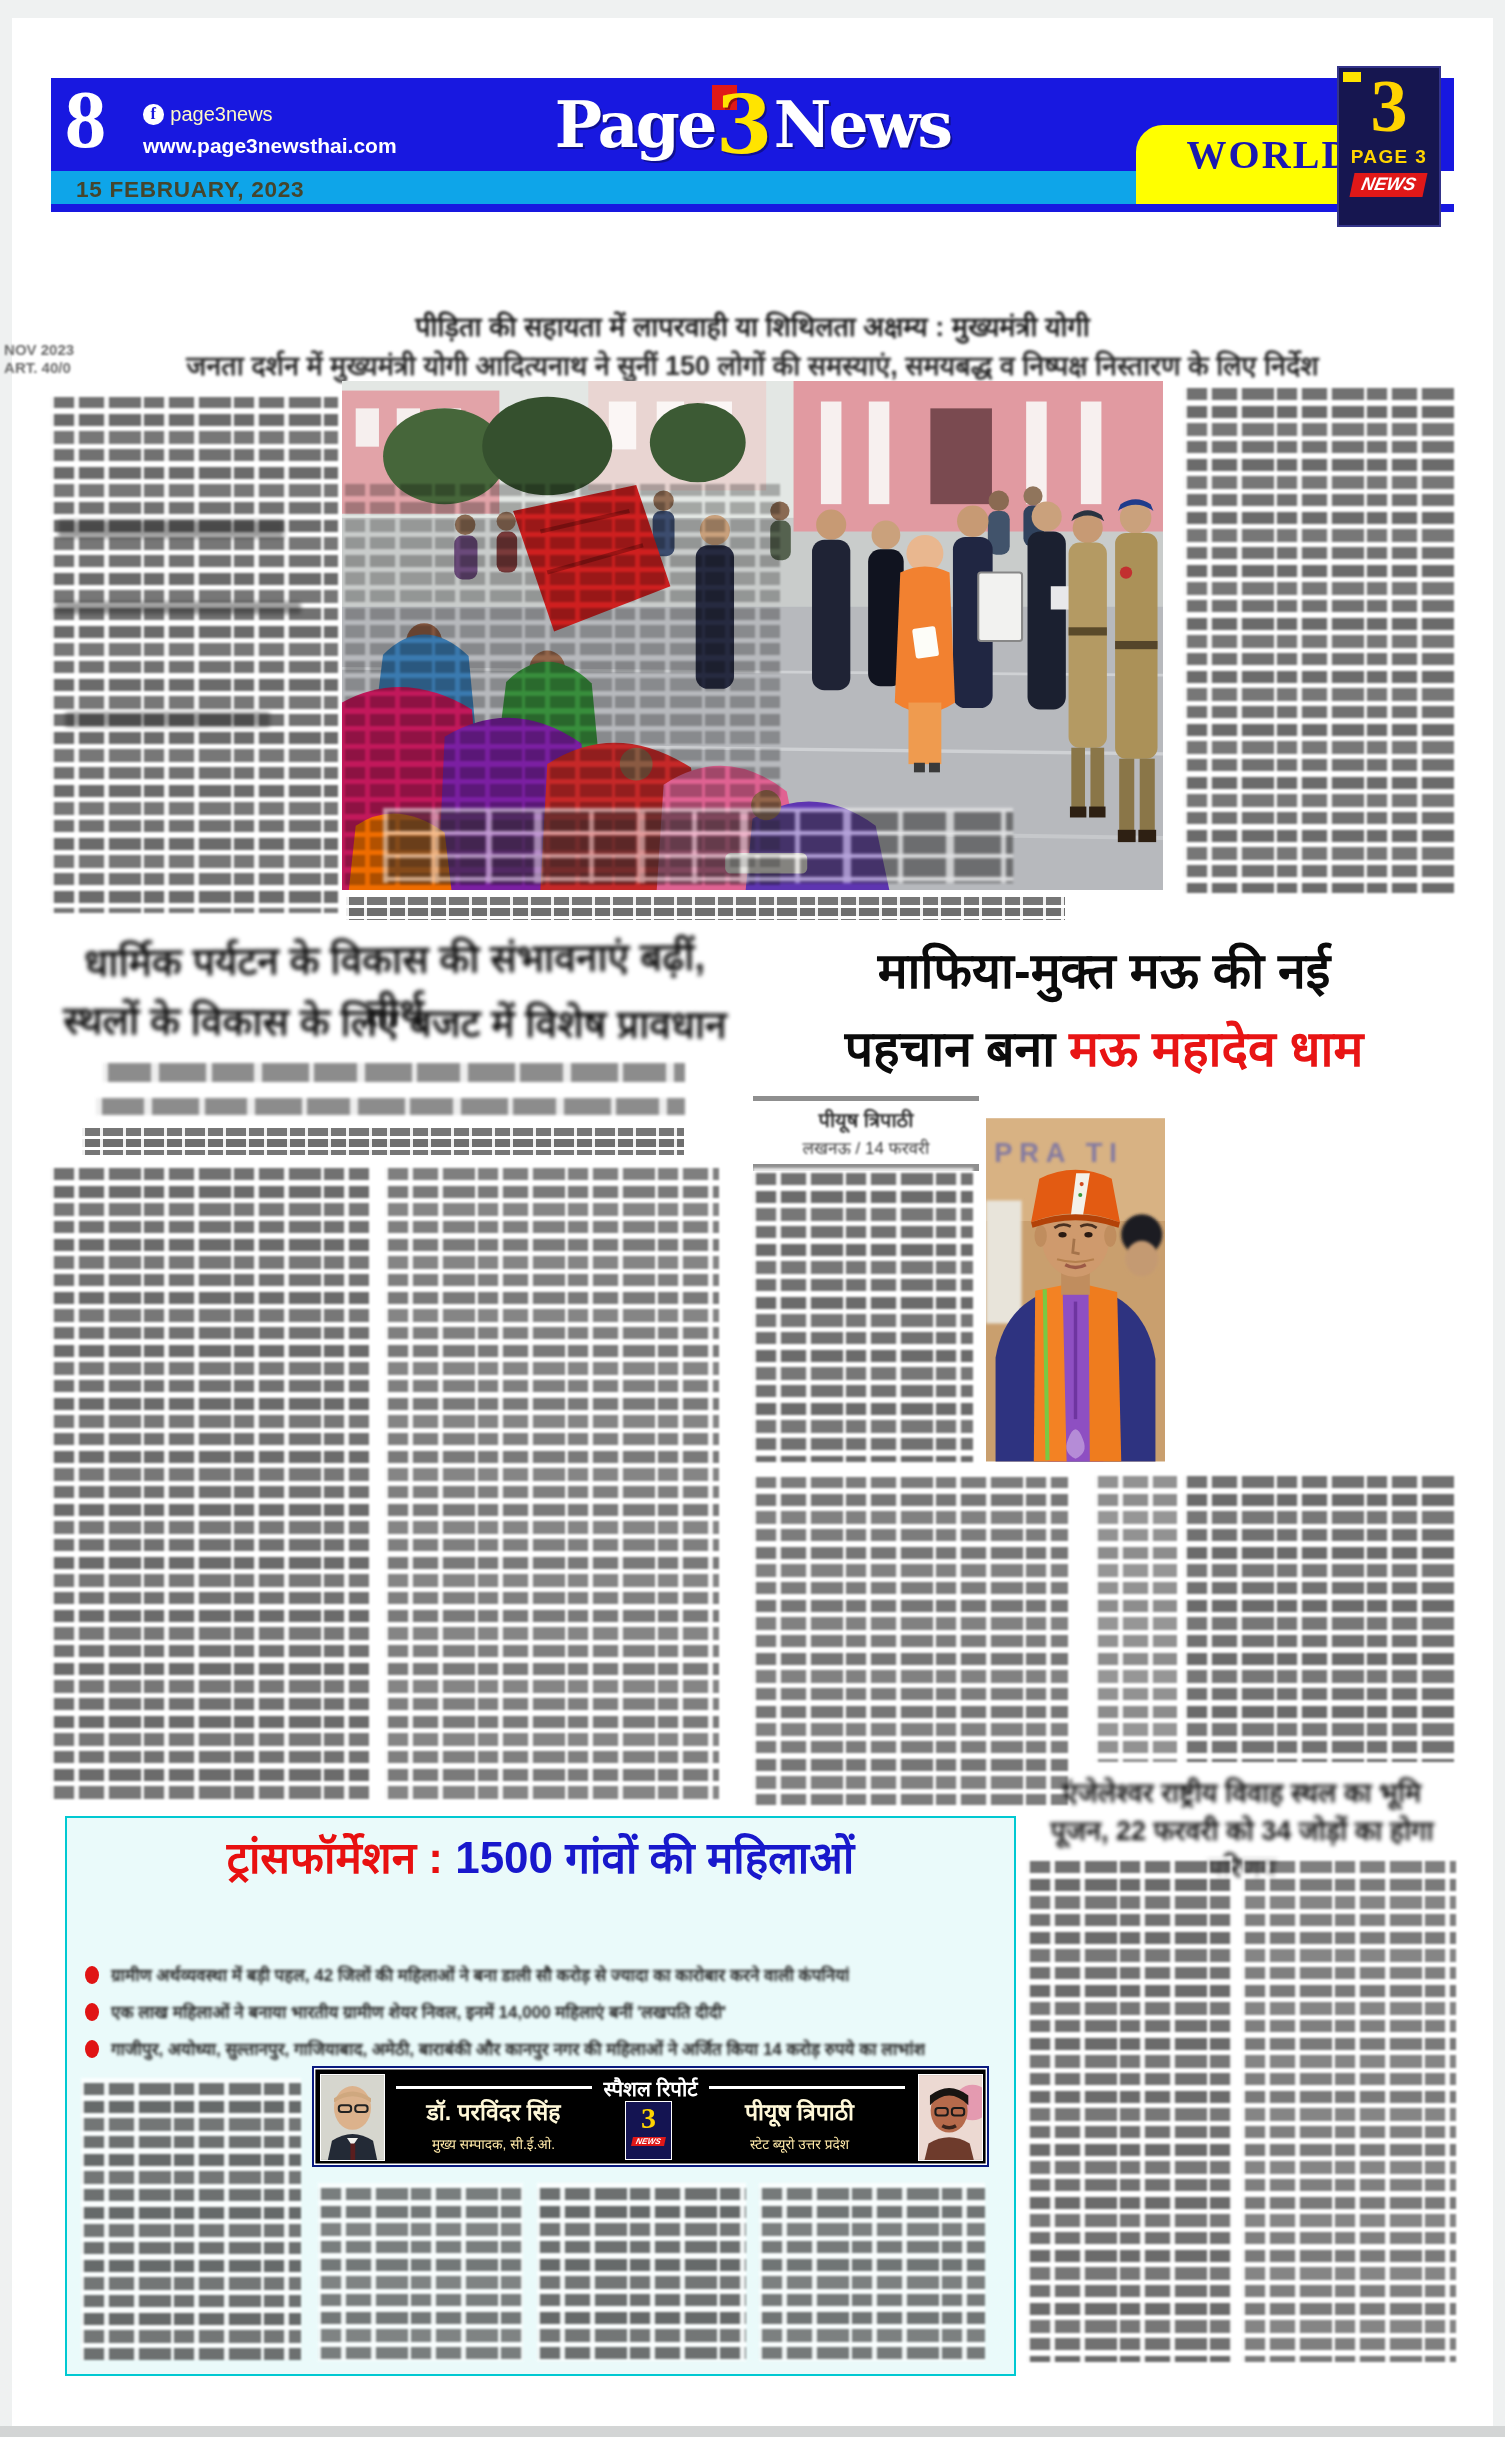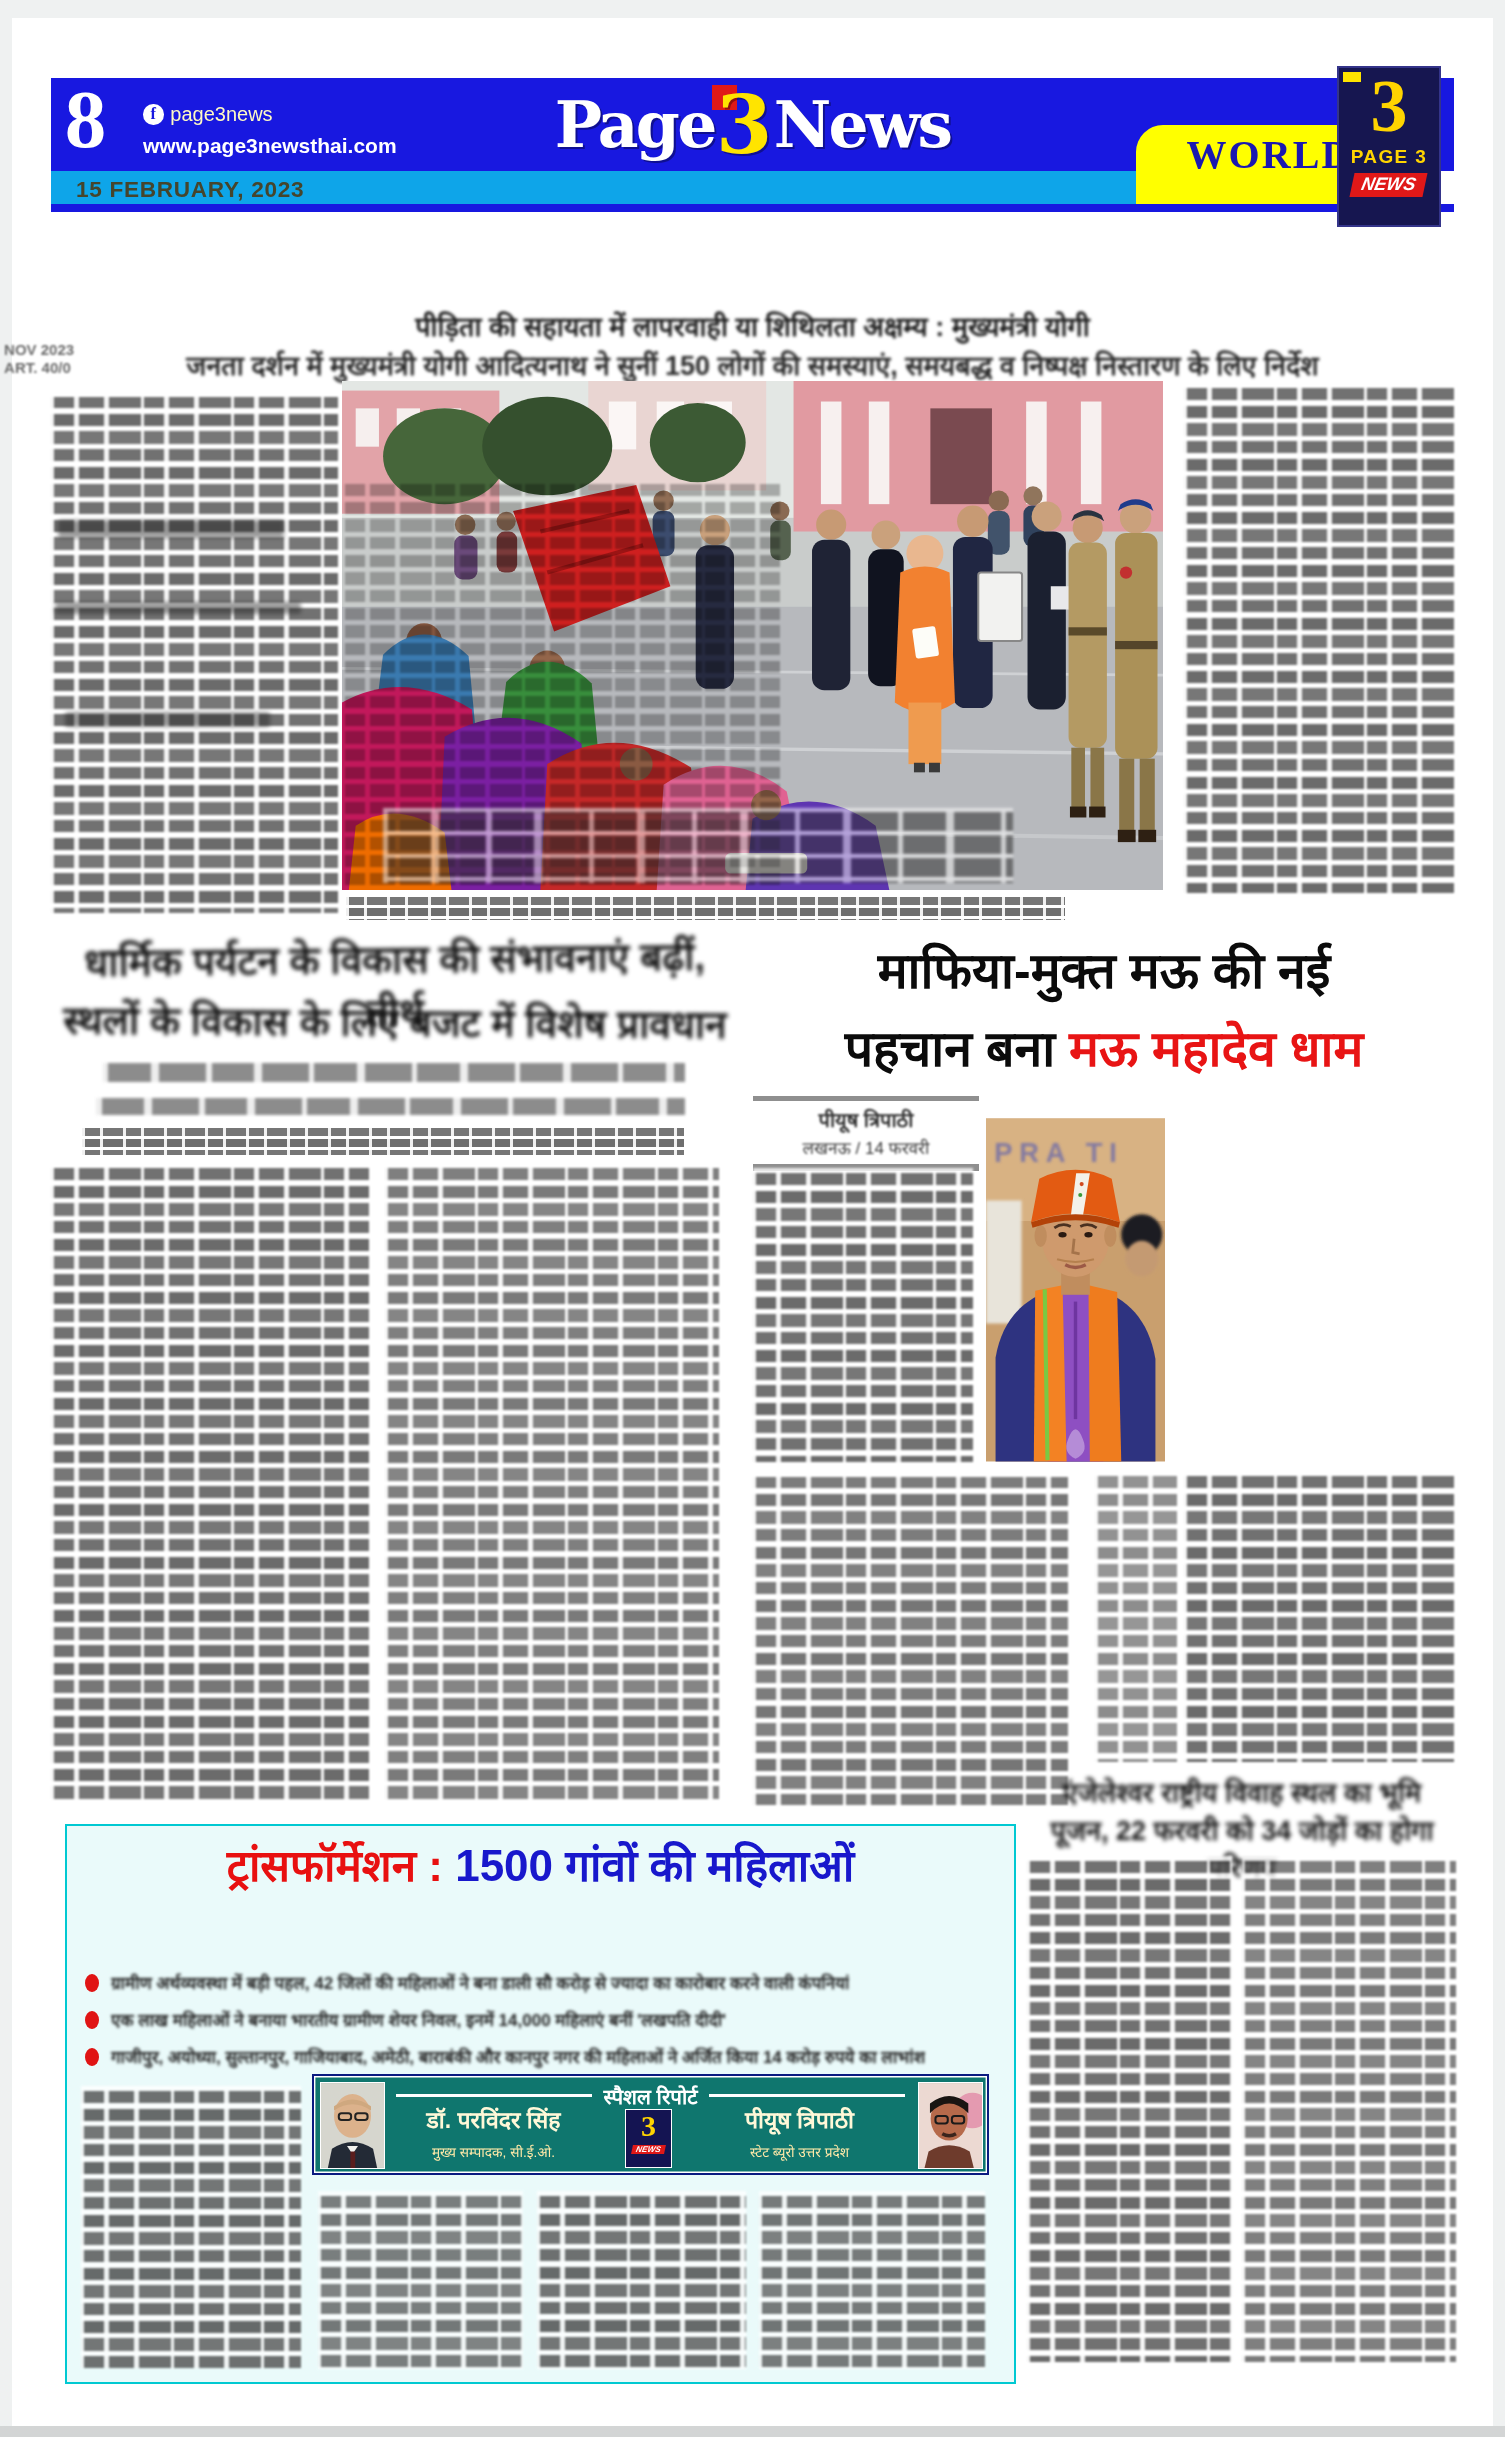--- a/index.html
+++ b/index.html
@@ -73,30 +73,30 @@
   .overlay-noise{mix-blend-mode:multiply;opacity:.38;}
   .smudge{background:#222;filter:blur(2.1px);opacity:.45;border-radius:2.7px;}
   .margin-note{color:#6b6b6b;font-weight:bold;font-size:15px;filter:blur(0.8px);line-height:1.2;}
 
   
   .gray-rule{background:#8f8f8f;}
   .byline-text{font-size:20px;font-weight:bold;color:#333;text-align:center;filter:blur(1.1px);}
   .dateline-text{font-size:17px;color:#3a3a3a;text-align:center;filter:blur(1.1px);}
 
   
-  .teal-box{background:#eafafa;border:2.7px solid #00c9d2;margin-top:8px;}
+  .teal-box{background:#eafafa;border:2.7px solid #00c9d2;}
   .tb-line{font-size:44px;font-weight:900;text-align:center;white-space:nowrap;}
   .tb-blue{color:#1818cc;}
   .tb-red{color:#e81010;}
   .bullet-row{display:flex;align-items:center;gap:12.3px;}
   .bullet-dot{width:13.7px;height:18px;border-radius:50%;background:#e01414;flex:0 0 auto;}
   .bullet-text{font-size:17px;font-weight:bold;color:#262626;filter:blur(1.4px);white-space:nowrap;overflow:hidden;}
 
   
-  .sr-box{background:#0f766e;border:2.1px solid #0a1a80;box-shadow:inset 0 0 0 1.4px #ffffff;}
+  .sr-box{background:#000000;border:2.1px solid #0a1a80;box-shadow:inset 0 0 0 1.4px #ffffff;}
   .sr-title-row{position:absolute;left:82px;right:82px;top:5.5px;display:flex;align-items:center;gap:11px;}
   .sr-title-line{flex:1;height:2.1px;background:#fff;}
   .sr-title{color:#ffffff;font-size:20.5px;font-weight:bold;white-space:nowrap;}
   .sr-name{color:#fff8d8;font-size:23px;font-weight:bold;text-align:center;white-space:nowrap;}
   .sr-role{color:#ffe9a8;font-size:13.7px;text-align:center;margin-top:6.8px;white-space:nowrap;}
   .sr-photo{border:1.4px solid #ffffff;}
   .sr-logo{background:#141452;border:1.4px solid #ffffff;text-align:center;}
   .sr-logo-3{color:#ffd400;font-family:"Liberation Serif",serif;font-weight:bold;font-size:30px;line-height:1.05;}
   .sr-logo-news{display:inline-block;background:#e01818;color:#fff;font-style:italic;font-weight:bold;
                 font-size:8.2px;padding:0 4.1px;transform:skewX(-12deg);}

